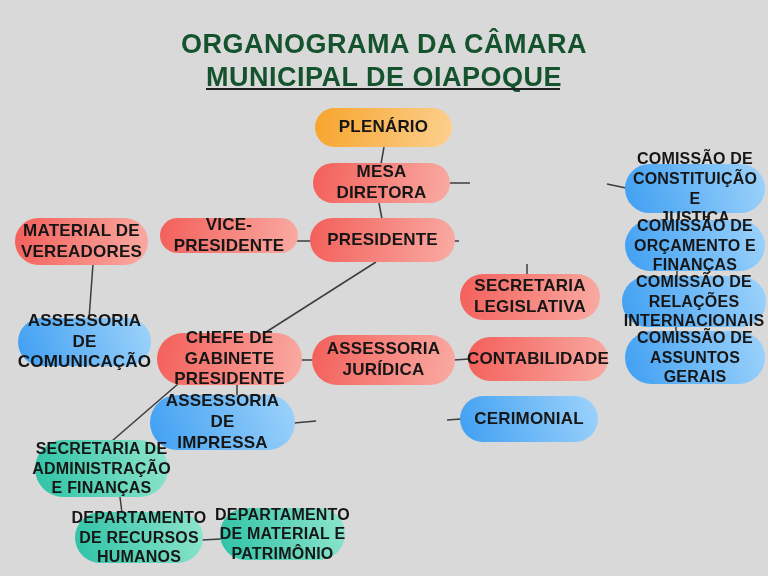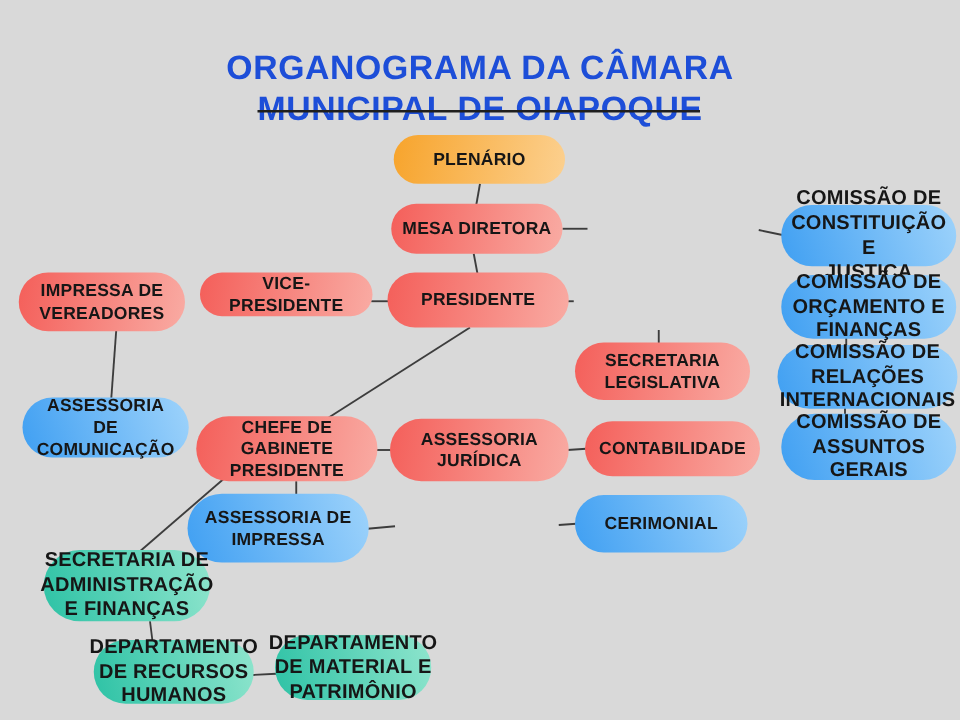--- a/index.html
+++ b/index.html
@@ -9,37 +9,37 @@
     background:#d9d9d9;
     overflow:hidden;
   }
   .canvas{
     position:relative;width:768px;height:576px;background:#d9d9d9;
   }
   .title{
     position:absolute;left:0;right:0;top:26px;
     text-align:center;
     font-size:27px;font-weight:800;letter-spacing:.5px;
-    color:#1d4ed8;line-height:1.22;
+    color:#14532d;line-height:1.22;
     white-space:pre-line;
-    margin:12px;
+    margin:2px;
   }
   .title-underline{
     position:absolute;left:206px;top:88px;width:354px;height:0;
     border-top:2px solid #1f1f1f;
   }
   .edges{position:absolute;left:0;top:0;width:768px;height:576px;}
   .edges line{stroke:#3d3d3d;stroke-width:1.5;}
   .node{
     position:absolute;
     border-radius:999px;
     display:flex;align-items:center;justify-content:center;
     text-align:center;
     font-weight:800;
-    font-size:14px;
+    font-size:17px;
     line-height:1.22;
     letter-spacing:.2px;
     color:#161616;
     white-space:pre-line;
     box-sizing:border-box;
     padding:2px 8px;
   }
   .node.sm{font-size:16px;}
   .orange{background:linear-gradient(100deg,#f7a42c 0%,#fcd08f 100%);}
   .red{background:linear-gradient(100deg,#f45f5a 0%,#f9aba3 100%);}
@@ -88,21 +88,21 @@
   <div class="node blue sm" style="left:625px;top:220px;width:140px;height:51px;">COMISSÃO DE
 ORÇAMENTO E
 FINANÇAS</div>
   <div class="node blue sm" style="left:622px;top:276px;width:144px;height:51px;padding:2px 2px;">COMISSÃO DE
 RELAÇÕES
 INTERNACIONAIS</div>
   <div class="node blue sm" style="left:625px;top:331px;width:140px;height:53px;">COMISSÃO DE
 ASSUNTOS
 GERAIS</div>
 
-  <div class="node red" style="left:15px;top:218px;width:133px;height:47px;">IMPRESSA DE
+  <div class="node red" style="left:15px;top:218px;width:133px;height:47px;">MATERIAL DE
 VEREADORES</div>
   <div class="node red" style="left:160px;top:218px;width:138px;height:35px;">VICE-
 PRESIDENTE</div>
   <div class="node red" style="left:310px;top:218px;width:145px;height:44px;">PRESIDENTE</div>
   <div class="node red" style="left:460px;top:274px;width:140px;height:46px;">SECRETARIA
 LEGISLATIVA</div>
 
   <div class="node blue" style="left:18px;top:318px;width:133px;height:48px;">ASSESSORIA DE
 COMUNICAÇÃO</div>
   <div class="node red" style="left:157px;top:333px;width:145px;height:52px;padding:2px 4px;">CHEFE DE GABINETE

